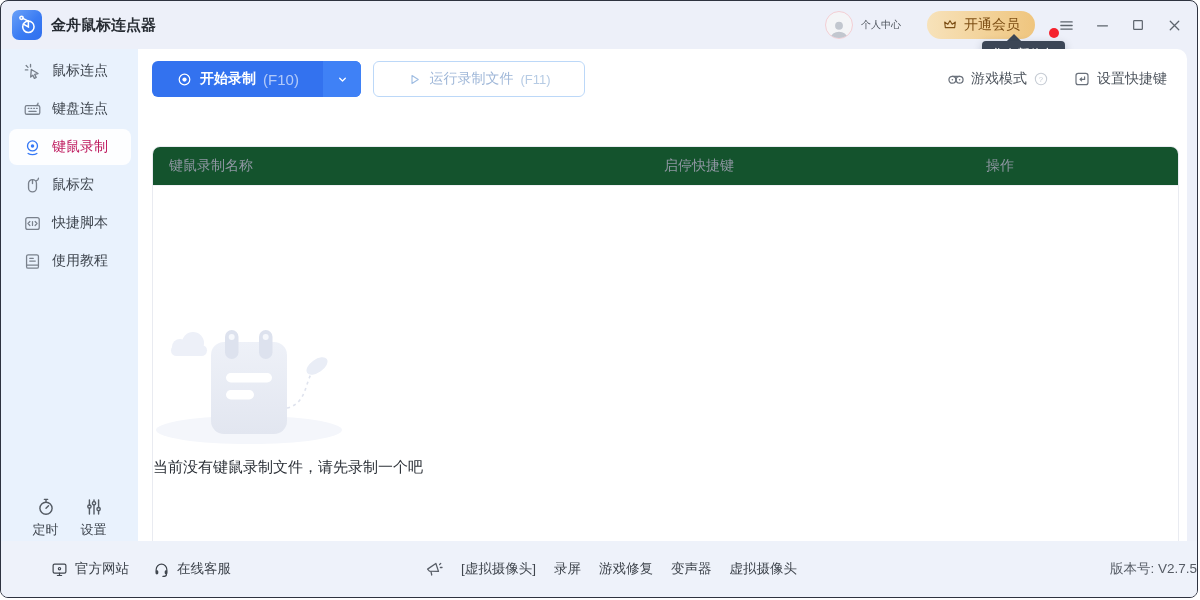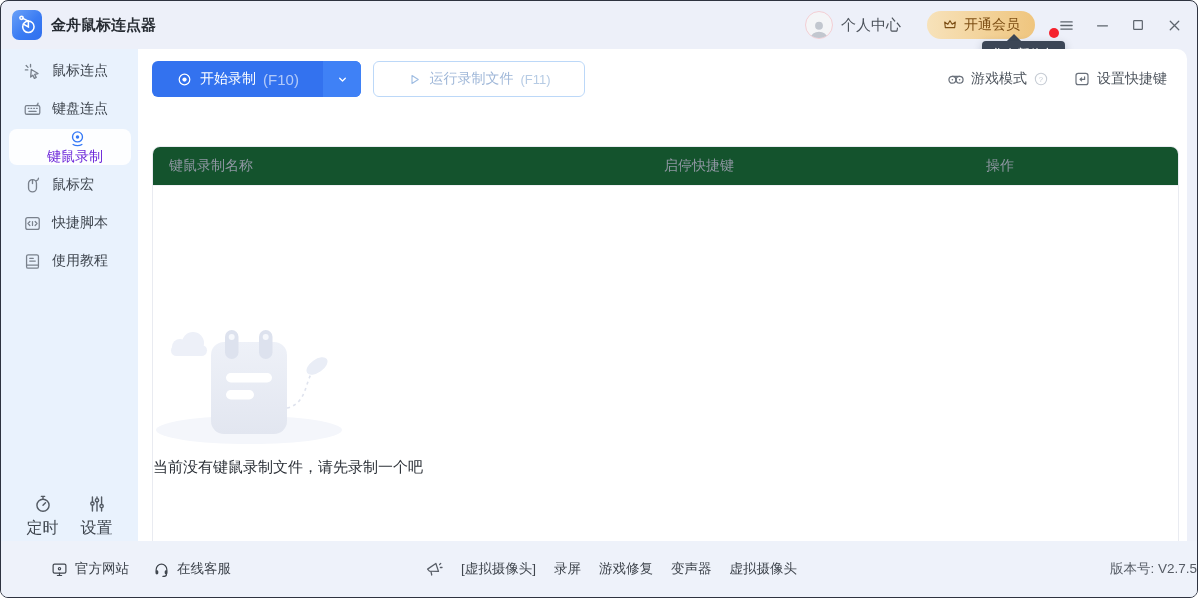--- a/index.html
+++ b/index.html
@@ -11,51 +11,51 @@
 
   
   .titlebar{position:absolute;left:0;top:0;width:100%;height:48px;display:flex;align-items:center;}
   .logo{width:30px;height:30px;margin-left:11px;border-radius:7px;
         background:linear-gradient(135deg,#6aa1f8 0%,#3b7cf3 55%,#2f6fee 100%);
         display:flex;align-items:center;justify-content:center;}
   .app-title{margin-left:9px;font-size:15px;font-weight:700;color:#272c33;}
   .tb-right{position:absolute;right:0;top:0;height:48px;display:flex;align-items:center;}
   .avatar{width:26px;height:26px;border-radius:50%;background:#f4f5f7;border:1.5px solid #f3ced4;
           overflow:hidden;display:flex;align-items:flex-end;justify-content:center;}
-  .user-center{margin-left:8px;font-size:15px;color:#4b515a;}
+  .user-center{margin-left:8px;font-size:10px;color:#4b515a;}
   .vip-pill{margin-left:26px;height:28px;padding:0 15px;border-radius:14px;display:flex;align-items:center;gap:6px;
             background:linear-gradient(90deg,#f7e2ba 0%,#efc57e 100%);color:#7d4f15;font-size:14px;cursor:pointer;}
   .win-glyphs{display:flex;align-items:center;gap:10px;margin-left:18px;margin-right:10px;color:#5d646d;}
   .win-glyphs .g{width:26px;height:26px;display:flex;align-items:center;justify-content:center;}
   .red-dot{position:absolute;left:1048px;top:27px;width:10px;height:10px;border-radius:50%;background:#f5222d;}
   .tooltip{position:absolute;left:981px;top:40px;background:#3c4656;color:#fff;font-size:12.5px;
            padding:5px 10px;border-radius:4px;box-shadow:0 3px 8px rgba(30,40,60,.25);white-space:nowrap;}
   .tooltip-arrow{position:absolute;left:1008px;top:35px;width:10px;height:10px;background:#3c4656;transform:rotate(45deg);}
 
   
   .sidebar{position:absolute;left:0;top:48px;width:137px;height:504px;background:#e9f2fd;}
   .side-item{position:relative;margin:0 7px 2px 8px;height:36px;border-radius:8px;display:flex;align-items:center;
              color:#3e454e;font-size:14px;cursor:pointer;}
   .side-item .ic{width:19px;height:19px;margin-left:14px;color:#79818c;}
   .side-item .lbl{margin-left:10px;}
-  .side-item.active{background:#fdfeff;color:#6d28d9;flex-direction:column;}
+  .side-item.active{background:#fdfeff;color:#be185d;}
   .side-item.active .ic{color:#3478f6;}
   .side-list{padding-top:4px;}
   .side-bottom{position:absolute;left:0;bottom:14px;width:137px;display:flex;justify-content:center;gap:22px;}
-  .tool-mini{display:flex;flex-direction:column;align-items:center;gap:4px;color:#3e454e;font-size:16px;cursor:pointer;}
+  .tool-mini{display:flex;flex-direction:column;align-items:center;gap:4px;color:#3e454e;font-size:13px;cursor:pointer;}
   .tool-mini .ic{width:20px;height:20px;color:#545b64;}
 
   
   .content{position:absolute;left:137px;top:48px;width:1049px;height:504px;background:#ffffff;
            border-radius:0 10px 10px 0;}
   .toolbar{position:absolute;left:14px;top:12px;right:20px;height:36px;display:flex;align-items:center;}
   .btn-start{height:36px;width:209px;border-radius:6px;background:#3372ef;display:flex;align-items:stretch;
              color:#fff;cursor:pointer;overflow:hidden;}
   .btn-start .main{flex:1;display:flex;align-items:center;justify-content:center;gap:7px;}
-  .btn-start .main .t{font-size:14px;font-weight:400;}
+  .btn-start .main .t{font-size:14px;font-weight:700;}
   .btn-start .main .hk{font-size:15px;color:rgba(255,255,255,.62);}
   .btn-start .drop{width:38px;background:#3f81f6;display:flex;align-items:center;justify-content:center;}
   .btn-run{margin-left:12px;height:34px;width:210px;border:1px solid #bcd8f8;border-radius:6px;background:#fff;
            display:flex;align-items:center;justify-content:center;gap:7px;cursor:pointer;}
   .btn-run .t{font-size:14px;color:#9fb7d8;}
   .btn-run .hk{font-size:13px;color:#b6cbe4;}
   .tb-group{display:flex;align-items:center;gap:6px;color:#4d545d;font-size:14px;cursor:pointer;}
   .tb-group .ic{width:18px;height:18px;color:#6a717b;}
   .spacer{flex:1;}
   .subbar{position:absolute;left:14px;top:110px;right:22px;display:flex;align-items:center;}

